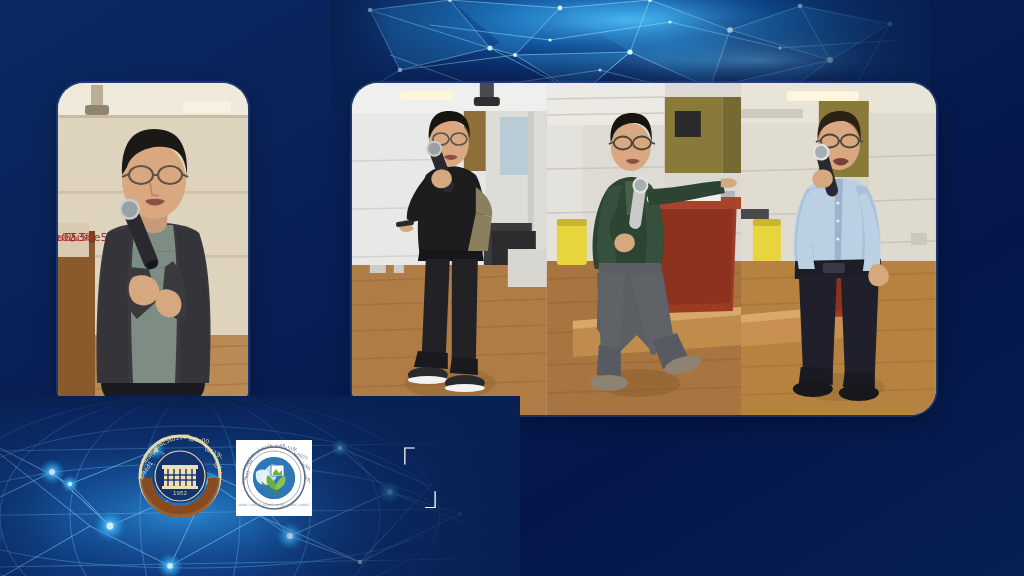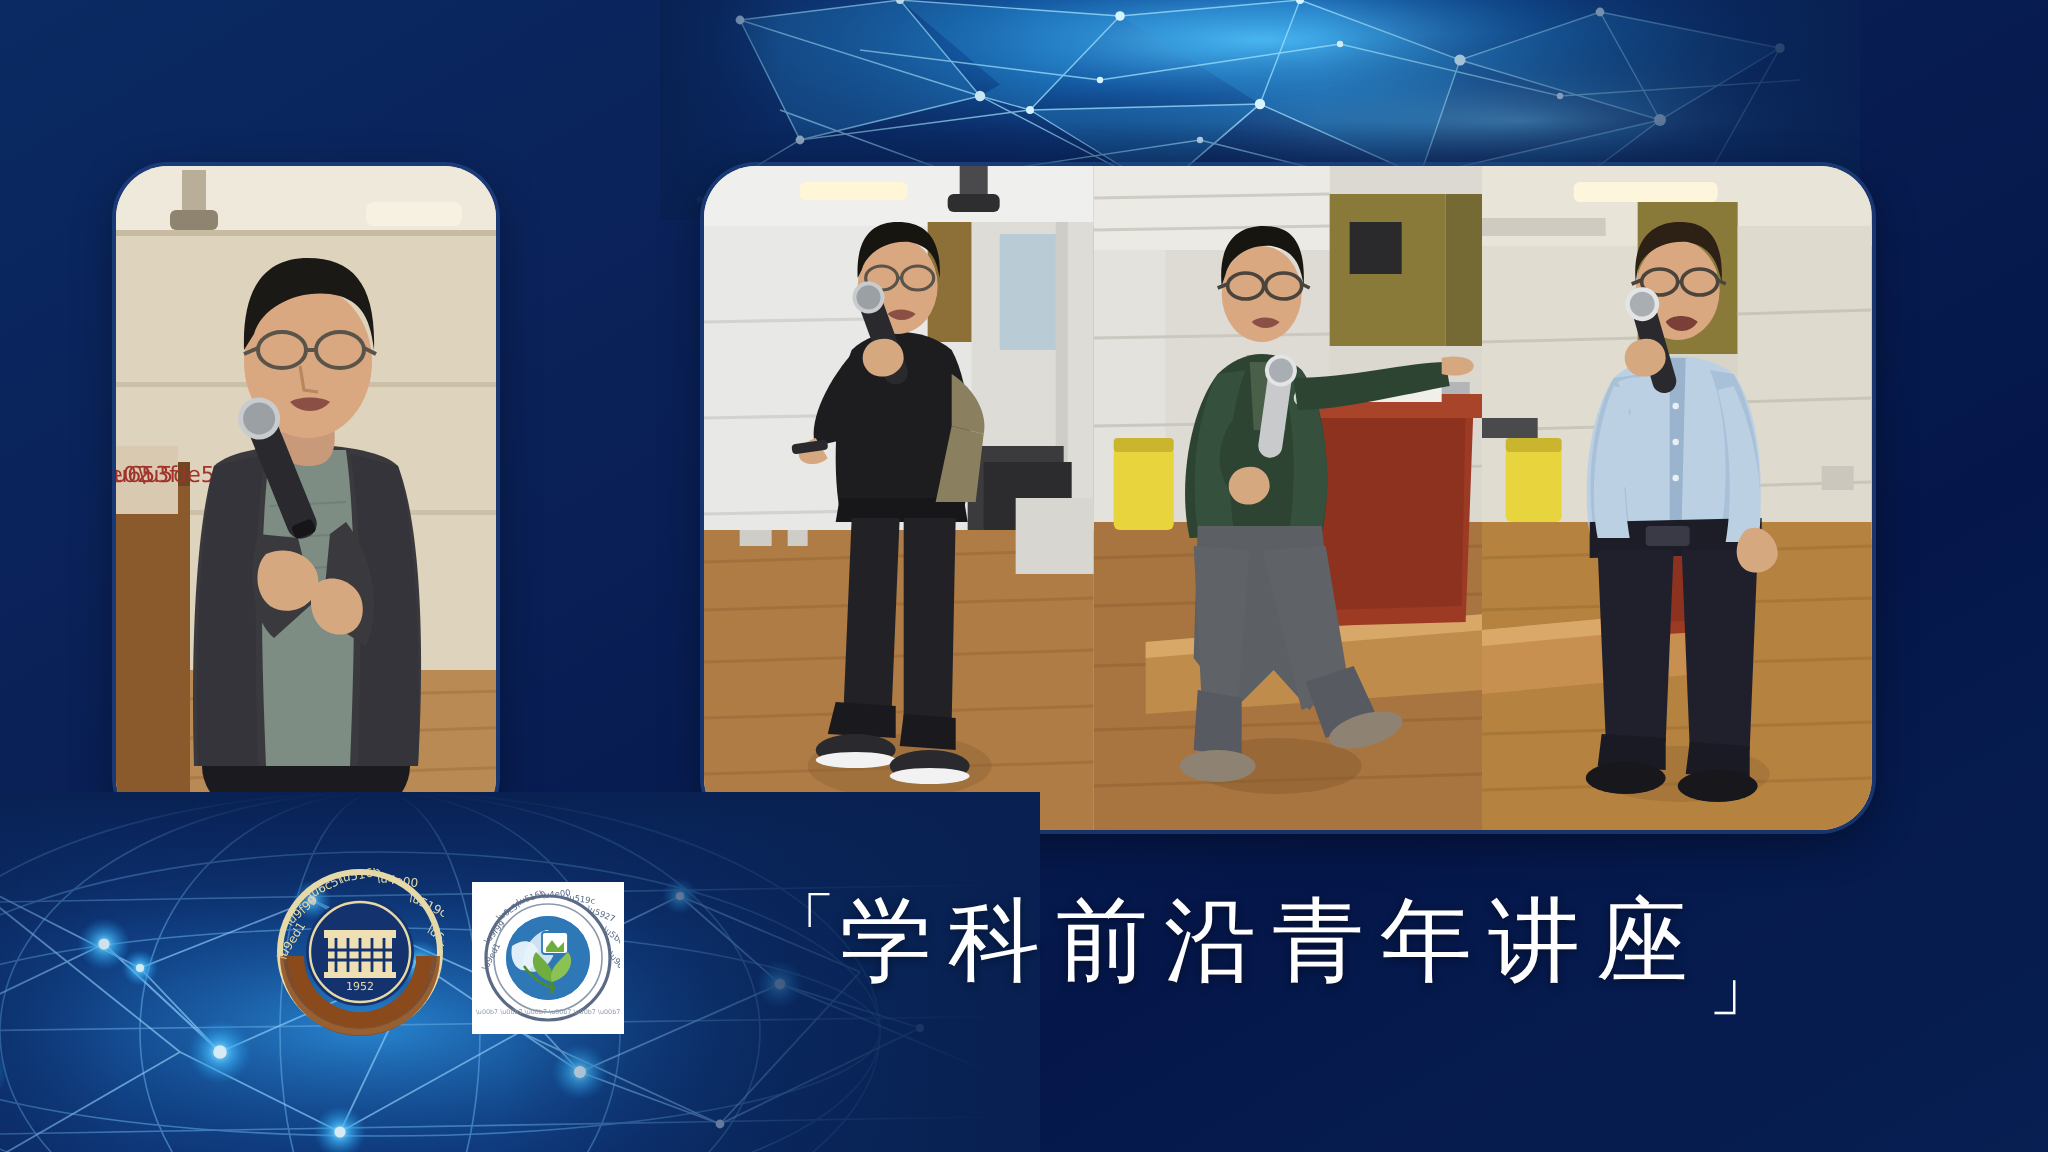--- a/index.html
+++ b/index.html
@@ -650,17 +650,16 @@
         <g fill="#8c99ad" font-size="3.2" font-family="DejaVu Sans, sans-serif" text-anchor="middle">
           <text x="36" y="64">\u00b7 \u00b7 \u00b7 \u00b7 \u00b7 \u00b7</text>
         </g>
       </svg>
     </div>
 
   </div>
 
   <div class="title-block">
     <span class="bracket open">「</span>
-    <span class="title-text">学科前沿青年讲座</span>
     <span class="bracket close">」</span>
   </div>
 
 </div>
 
 </body></html>

